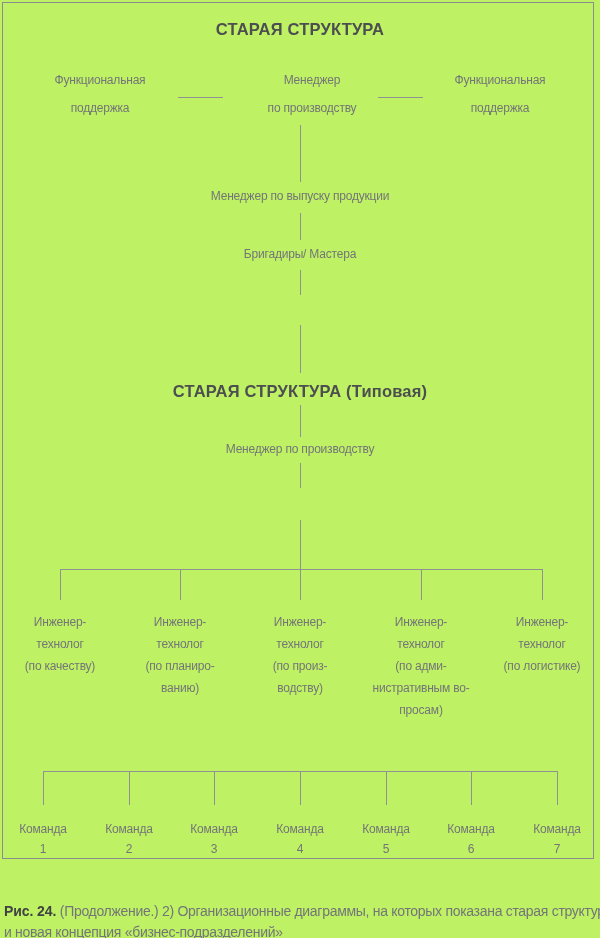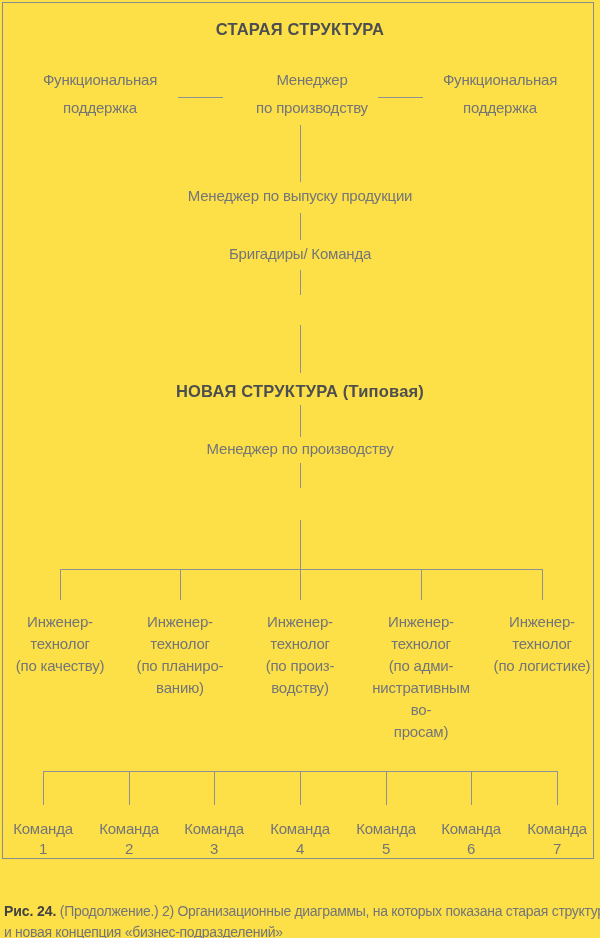--- a/index.html
+++ b/index.html
@@ -6,33 +6,33 @@
     --text:#747578;
     --bold:#4d4e50;
     --line:#909193;
     --border:#8b8c8e;
     --capbold:#414244;
   }
   html,body{margin:0;padding:0;background:#ffffff;}
   .page{
     position:relative;
     width:600px;height:938px;
-    background:#fde047;
+    background:#bef264;
     font-family:"Liberation Sans", sans-serif;
     overflow:hidden;
   }
   .frame{
     position:absolute;
     left:2px;top:2px;width:592px;height:857px;
     border:1px solid var(--border);
     box-sizing:border-box;
   }
   .t{
     position:absolute;
-    font-size:15px;
+    font-size:12px;
     line-height:20px;
     color:var(--text);
     text-align:center;
     letter-spacing:-0.2px;
   }
   .two{line-height:28px;white-space:pre-line;}
   .branch{line-height:22px;white-space:pre-line;}
   .team{line-height:20px;white-space:pre-line;}
   .bold{
     font-weight:bold;
@@ -77,27 +77,27 @@
   <div class="t two" style="left:430px;top:66px;width:140px">Функциональная
 поддержка</div>
 
   <div class="ln h" style="left:178px;top:97px;width:45px"></div>
   <div class="ln h" style="left:378px;top:97px;width:45px"></div>
 
   <div class="ln v" style="left:300px;top:125px;height:57px"></div>
   <div class="t" style="left:150px;top:186px;width:300px">Менеджер по выпуску продукции</div>
 
   <div class="ln v" style="left:300px;top:213px;height:27px"></div>
-  <div class="t" style="left:150px;top:244px;width:300px">Бригадиры/ Команда</div>
+  <div class="t" style="left:150px;top:244px;width:300px">Бригадиры/ Мастера</div>
 
   <div class="ln v" style="left:300px;top:270px;height:25px"></div>
 
   <div class="ln v" style="left:300px;top:325px;height:48px"></div>
 
-  <div class="t bold" style="left:150px;top:381px;width:300px">НОВАЯ СТРУКТУРА (Типовая)</div>
+  <div class="t bold" style="left:150px;top:381px;width:300px">СТАРАЯ СТРУКТУРА (Типовая)</div>
 
   <div class="ln v" style="left:300px;top:405px;height:32px"></div>
   <div class="t" style="left:150px;top:439px;width:300px">Менеджер по производству</div>
 
   <div class="ln v" style="left:300px;top:463px;height:25px"></div>
 
   <div class="ln v" style="left:300px;top:520px;height:50px"></div>
 
   <div class="ln h" style="left:60px;top:569px;width:483px"></div>
   <div class="ln v" style="left:60px;top:569px;height:31px"></div>

